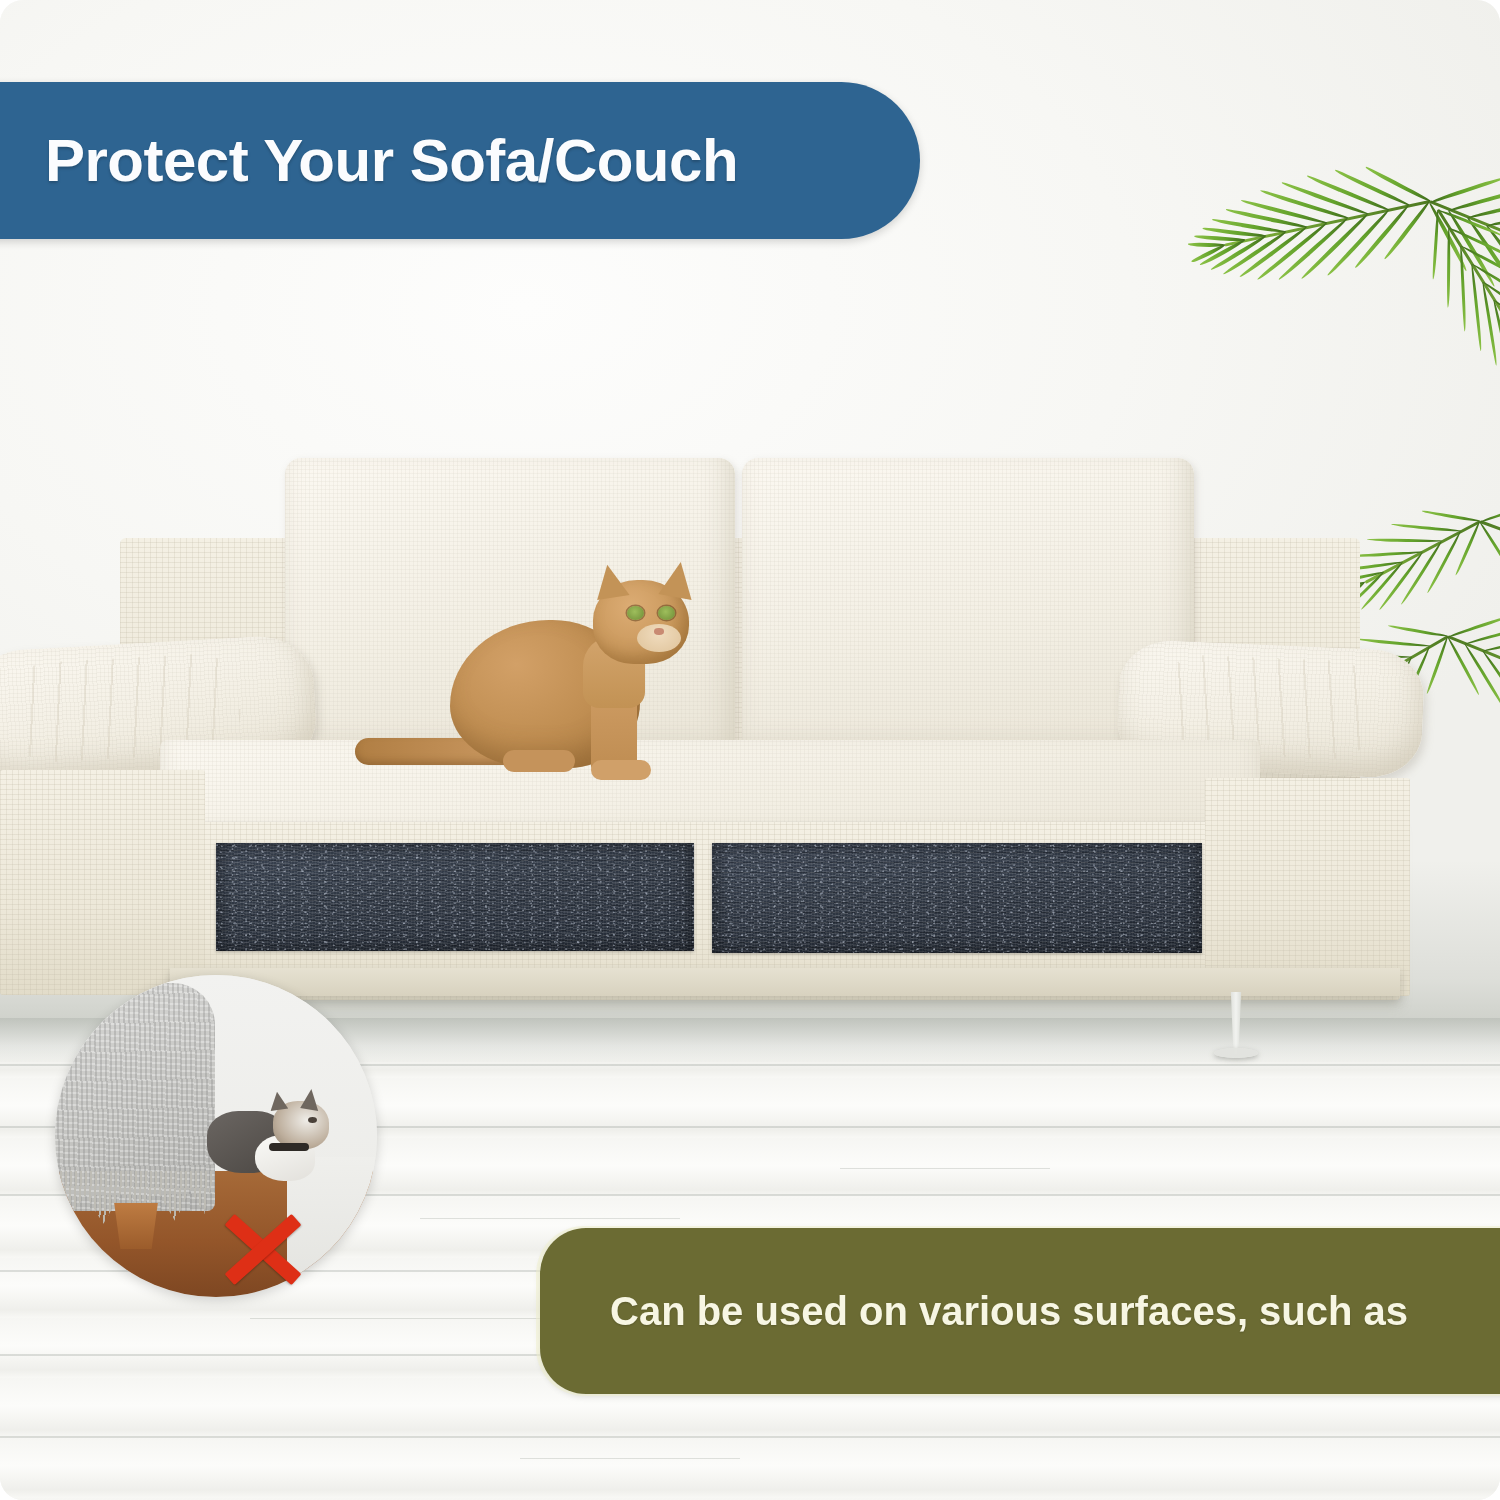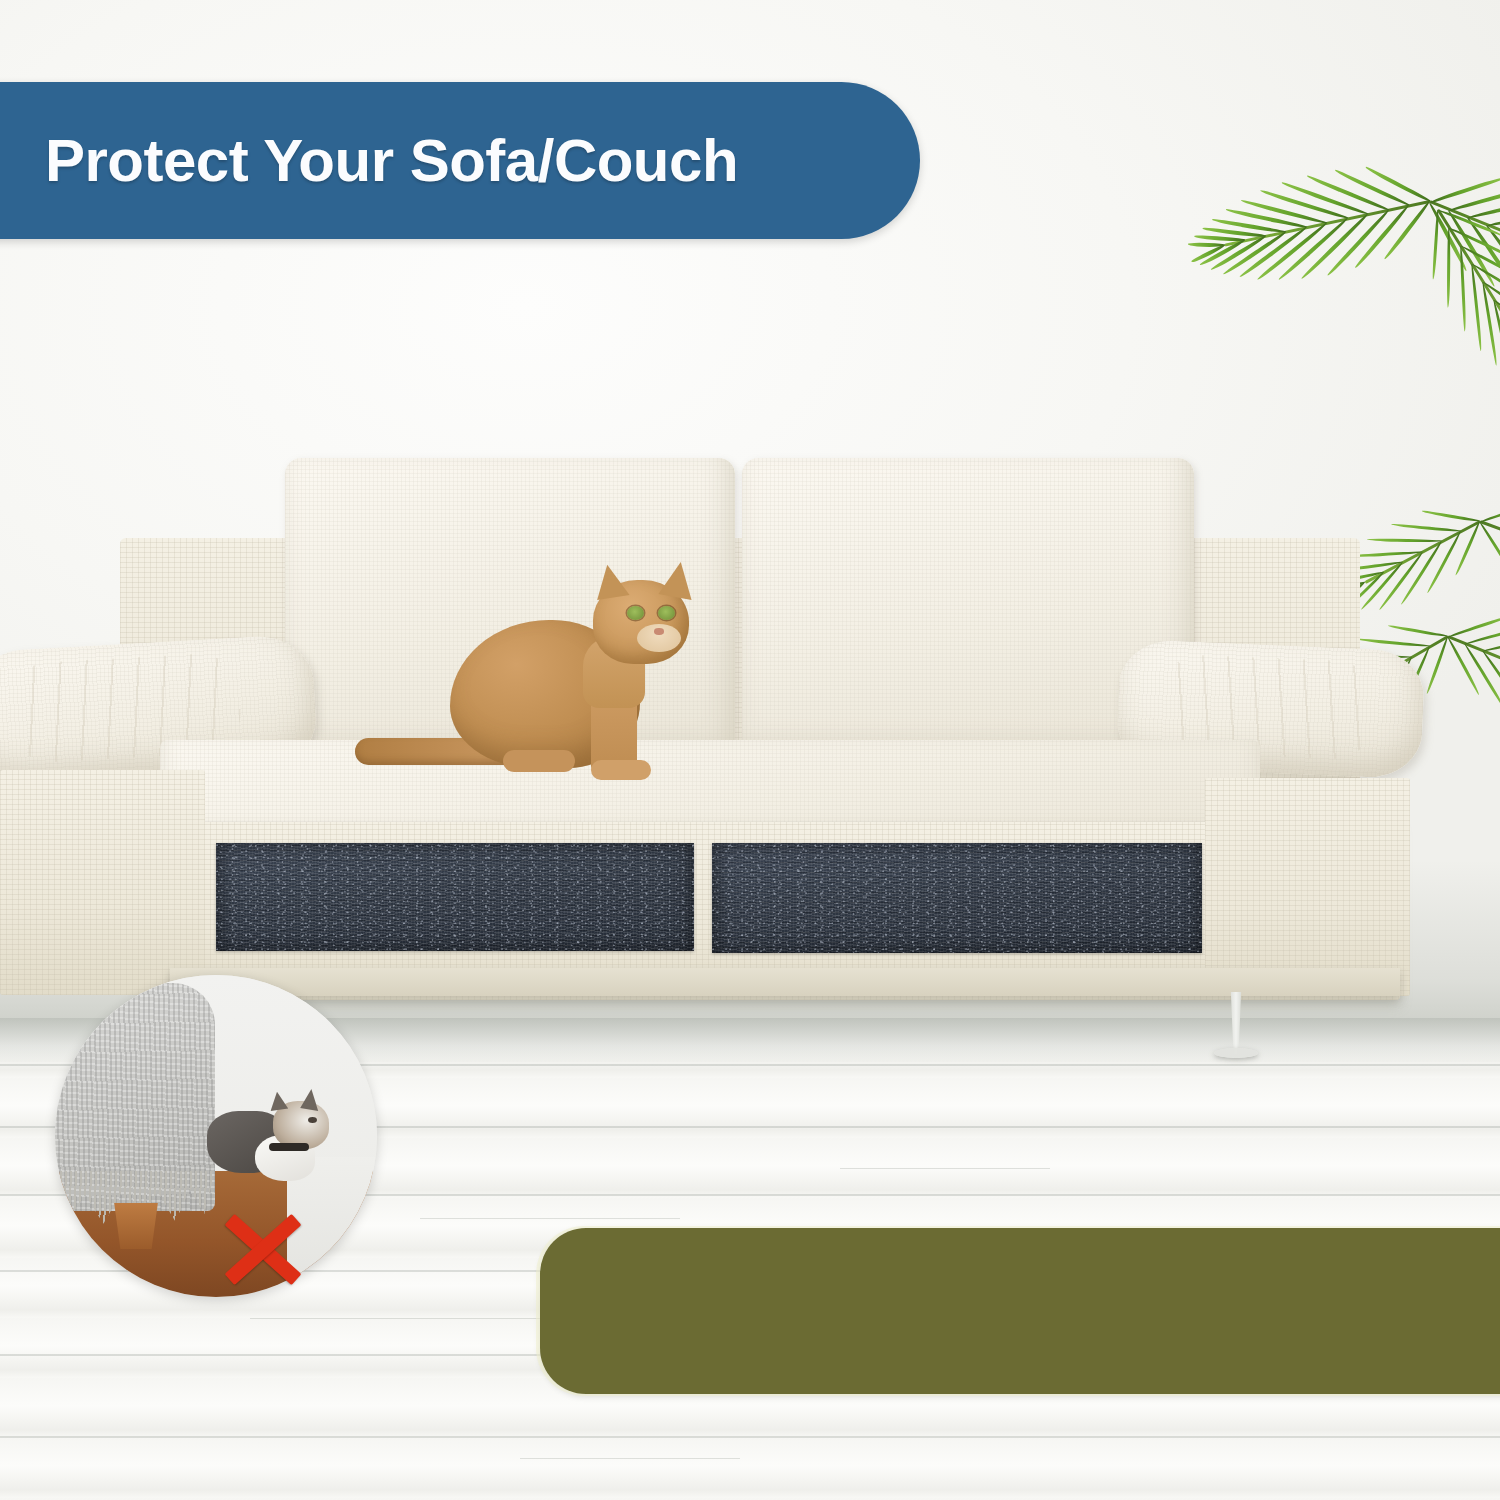--- a/index.html
+++ b/index.html
@@ -7,20 +7,21 @@
     padding: 0;
     background: #ffffff;
   }
   #stage {
     position: relative;
     width: 1500px;
     height: 1500px;
     overflow: hidden;
     font-family: "Liberation Sans", sans-serif;
     background: #FAFAF8;
+    border-radius: 23px;
   }
 
   
   .wall {
     position: absolute;
     left: 0; top: 0;
     width: 1500px; height: 1020px;
     background:
       radial-gradient(ellipse 1100px 700px at 35% 30%, #FDFDFC 0%, #F7F7F4 55%, #F0F0EC 100%);
   }
@@ -477,15 +478,16 @@
                   border-radius:5px; background:#2E2A26;"></div>
     </div>
   </div>
 
   <div id="red-x">
     <div class="bar" style="transform: rotate(42deg);"></div>
     <div class="bar" style="transform: rotate(-42deg);"></div>
   </div>
 
   <div id="caption-box">
+    <div class="line">Can be used on various surfaces, such as</div>
   </div>
 
 </div>
 
 </body></html>

